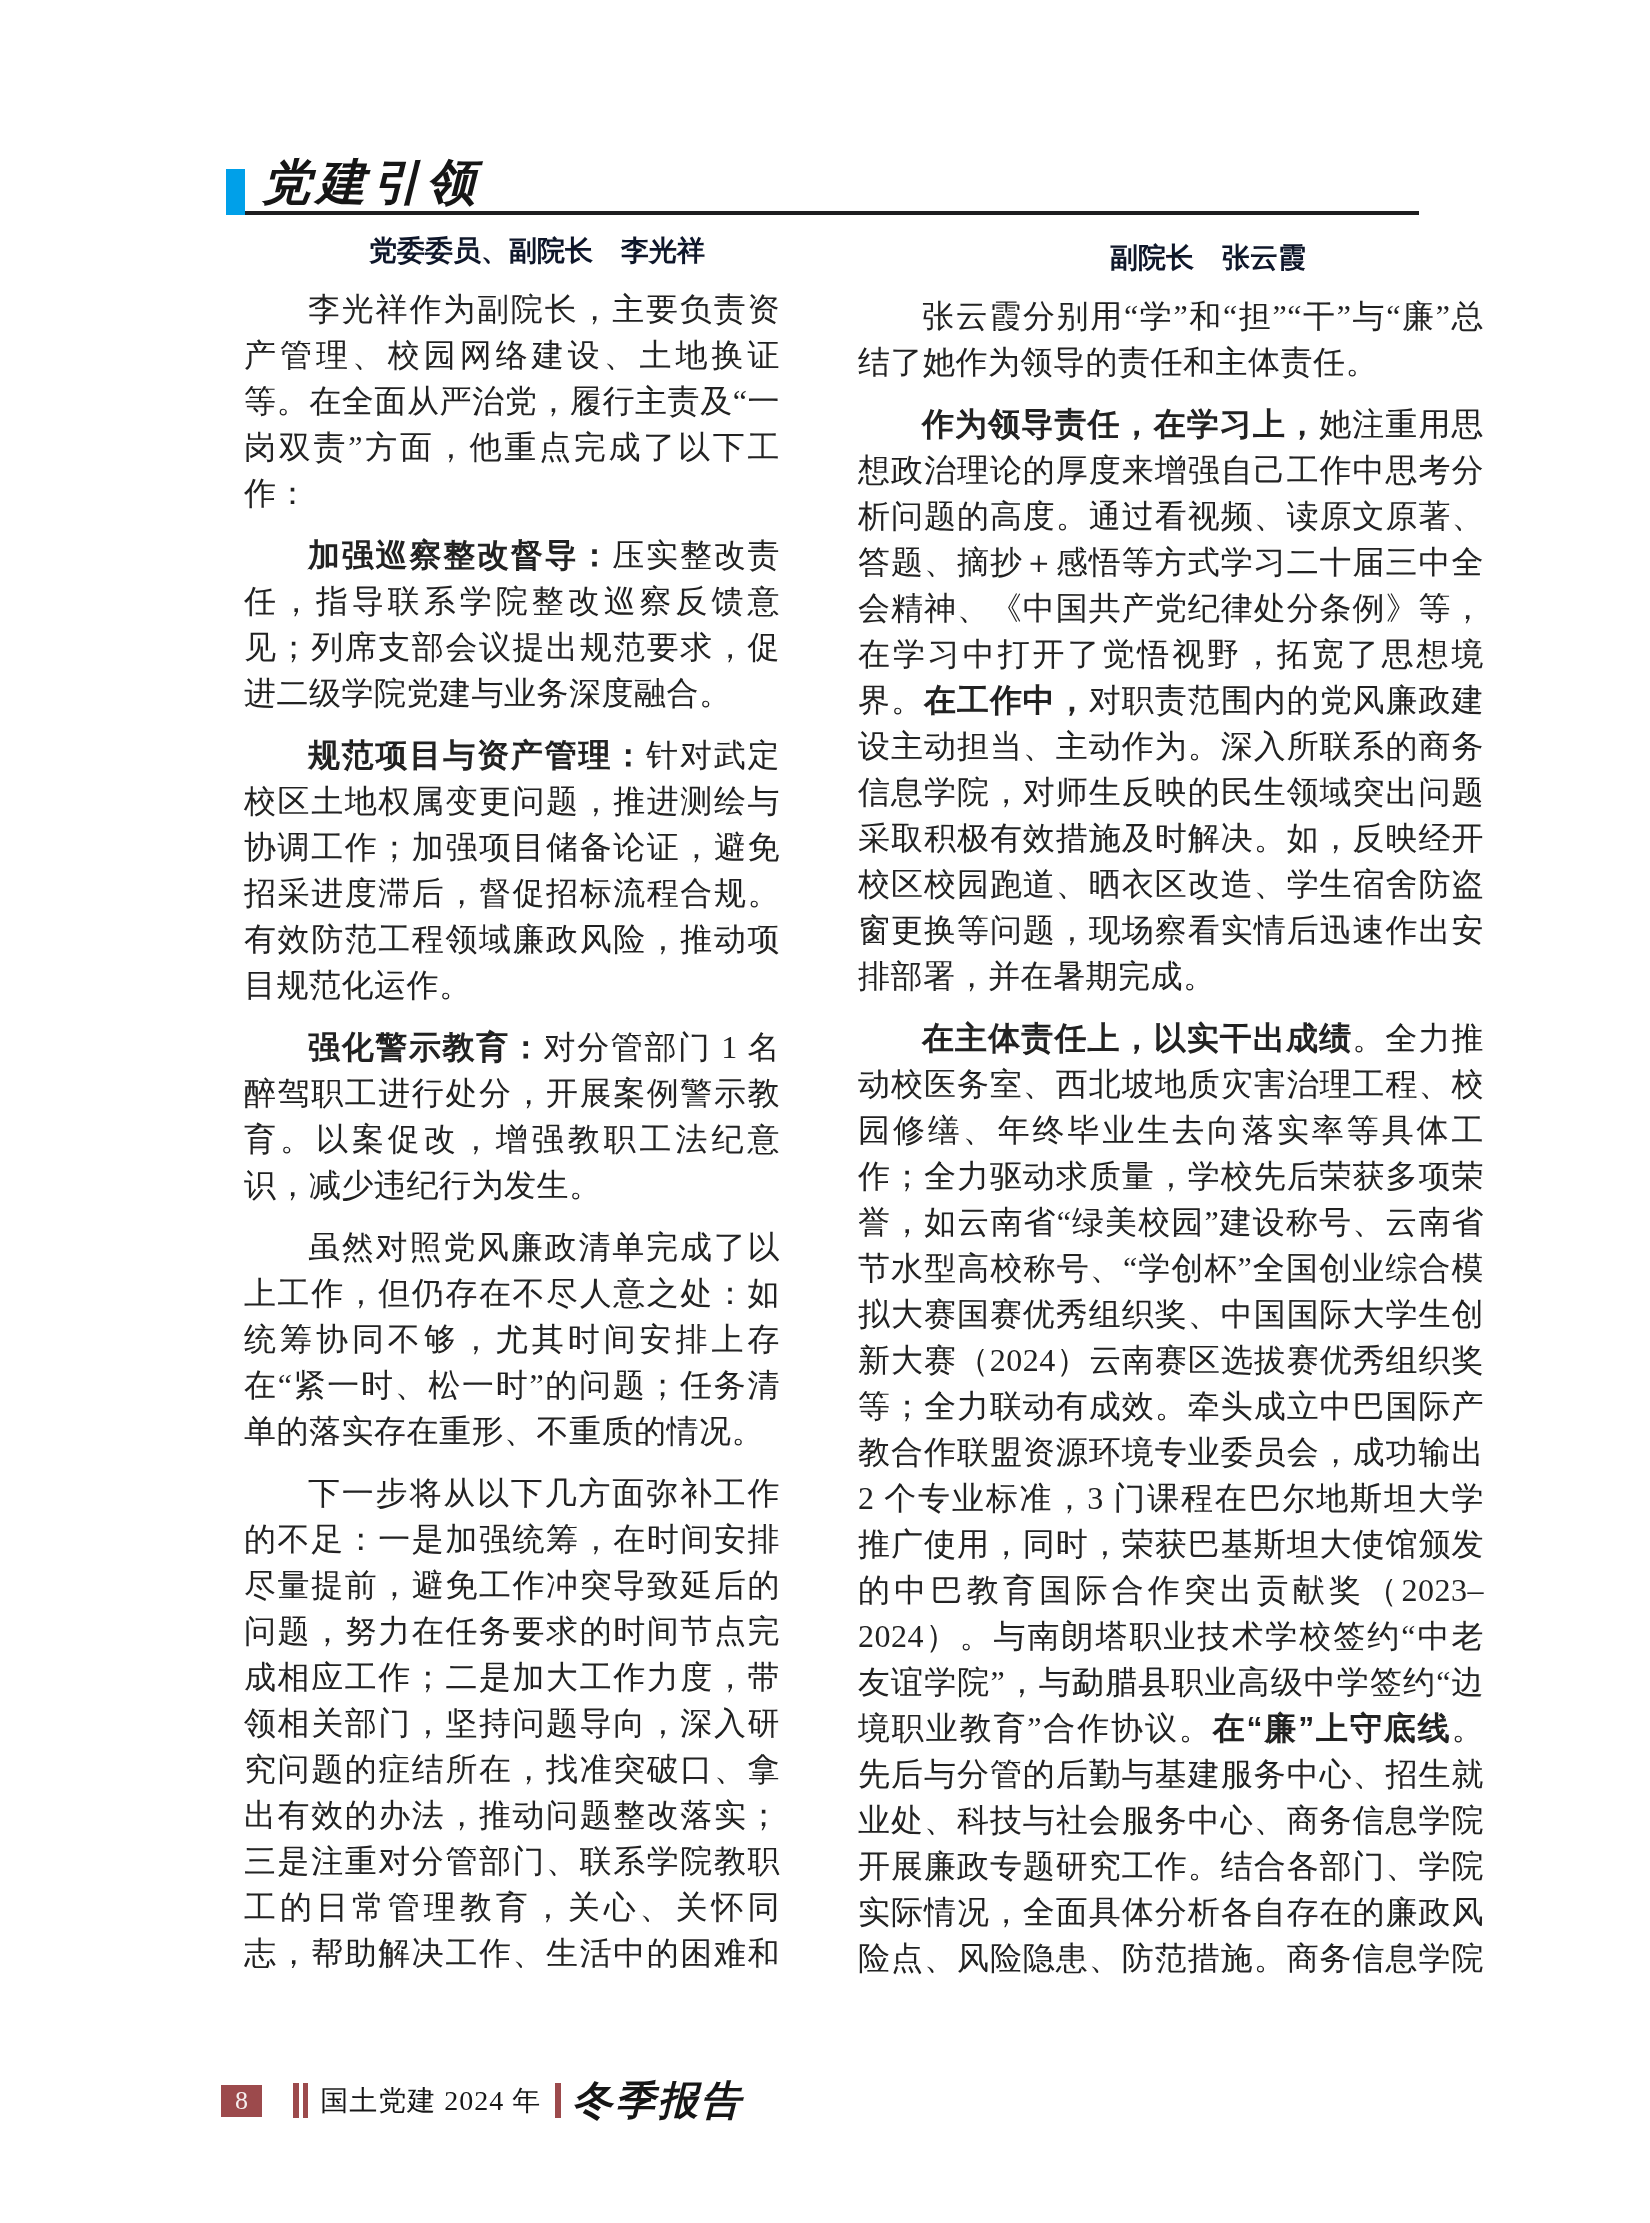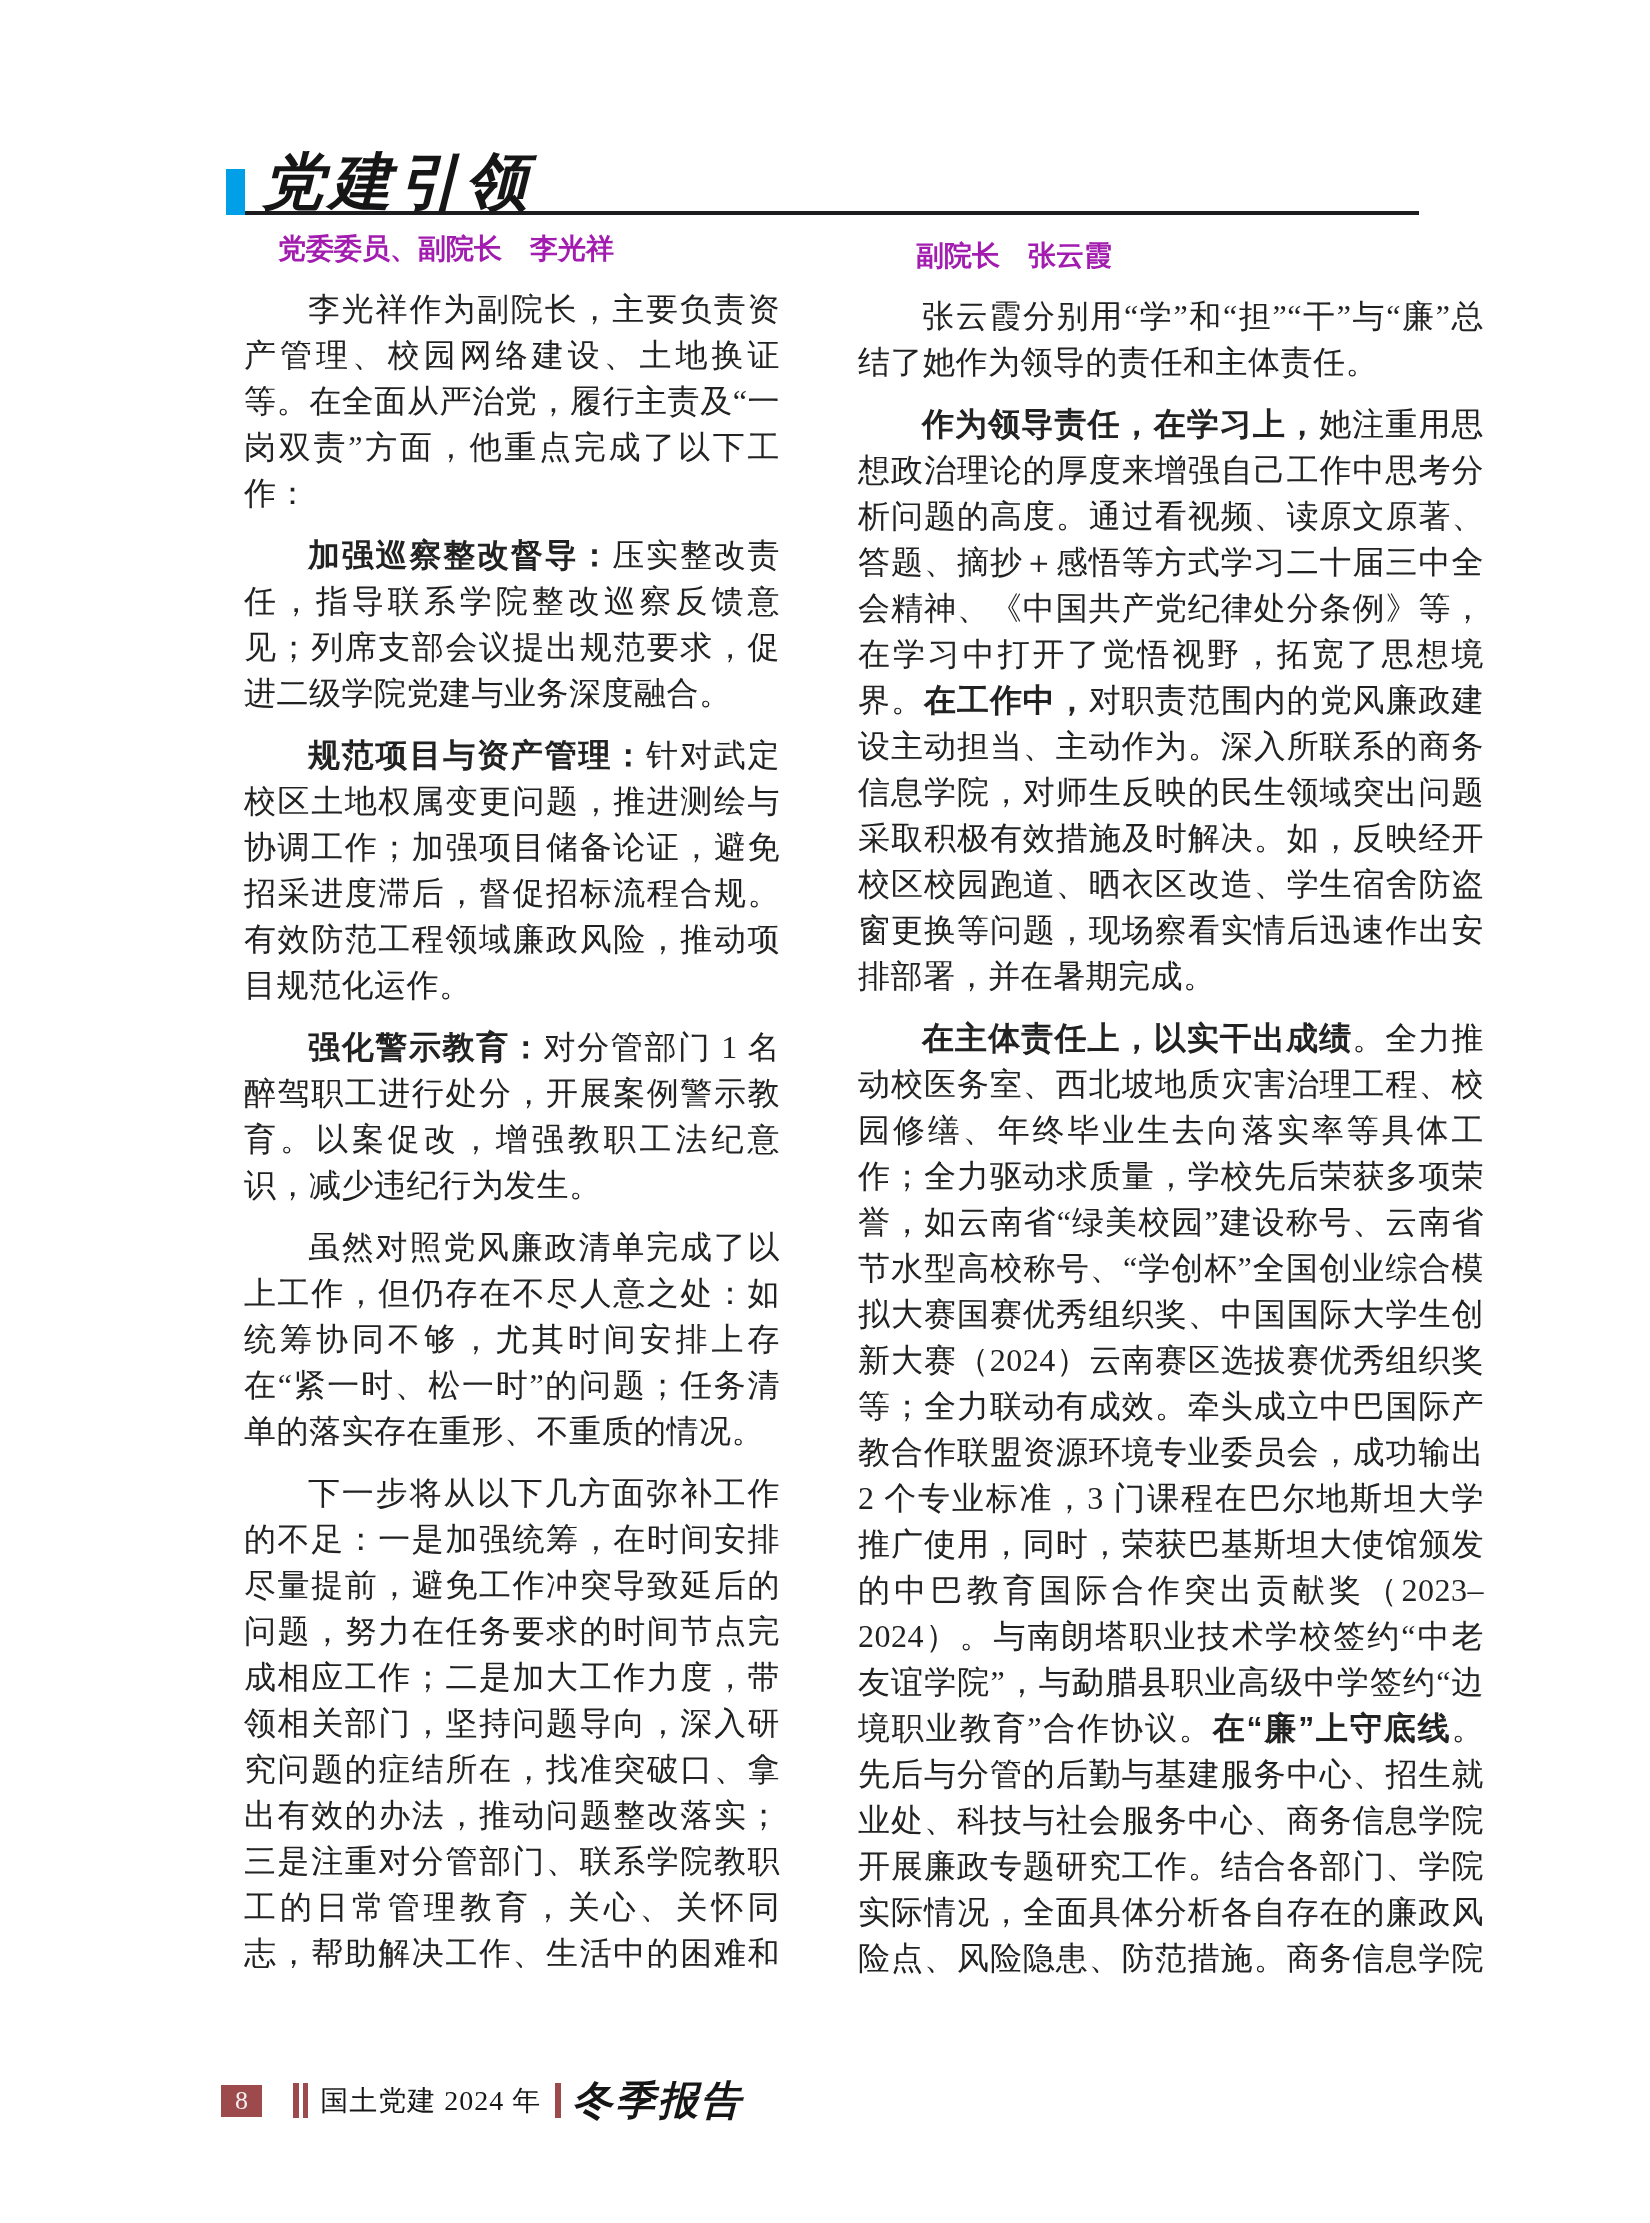--- a/index.html
+++ b/index.html
@@ -15,45 +15,45 @@
   
   .accent-bar{
     position:absolute;left:226px;top:169px;
     width:19.4px;height:46px;
     background:#00a0e9;
   }
   .section-title{
     position:absolute;left:262px;top:153px;
     font-family:"DejaVu Serif","Liberation Serif",serif;
     font-style:italic;font-weight:bold;
-    font-size:62px;line-height:58px;
+    font-size:49px;line-height:58px;
     letter-spacing:5.8px;
     color:#161616;
     white-space:nowrap;
   }
   .header-rule{
     position:absolute;left:245px;top:211px;
     width:1174px;height:3.9px;
     background:#1d1d1f;
   }
   
   .col{
     position:absolute;top:231px;
     text-align:justify;
     overflow:hidden;
   }
   .col-left{left:228px;width:568px;height:1737px;}
   .col-right{left:842px;width:658px;height:1737px;top:238px;}
   .col-heading{
-    font-family:Liberation Mono, monospace;
+    font-family:Liberation Serif, serif;
     font-weight:bold;
     font-size:28px;line-height:39px;
-    color:#a21caf;
+    color:#0f172a;
     margin:0 0 11.6px 50px;
-    text-align:left;
+    text-align:center;
     white-space:nowrap;
   }
   .col-right .col-heading{margin-left:74px;}
   .para{
     margin:16px;
     font-size:32px;
     line-height:46px;
     text-indent:2em;
     letter-spacing:0.5px;
   }

